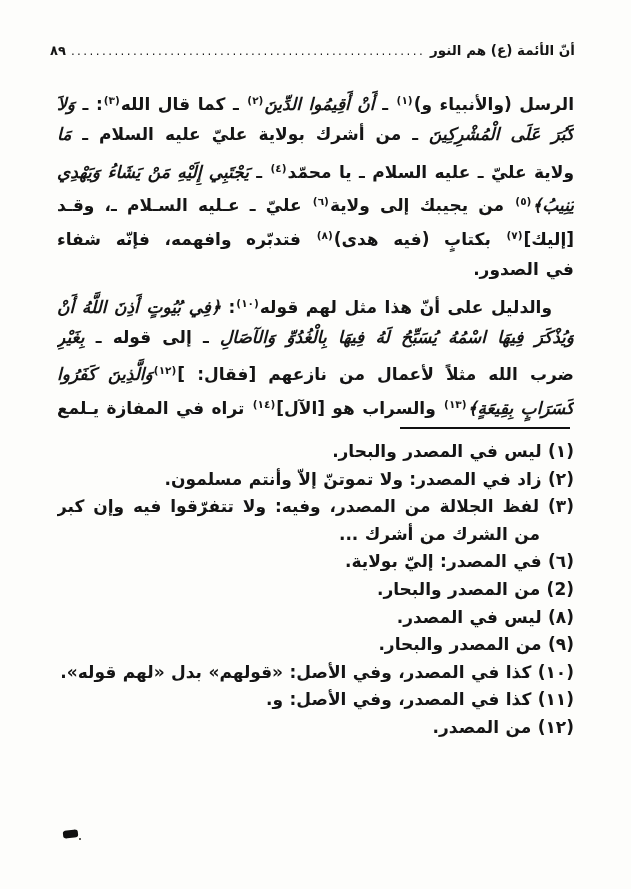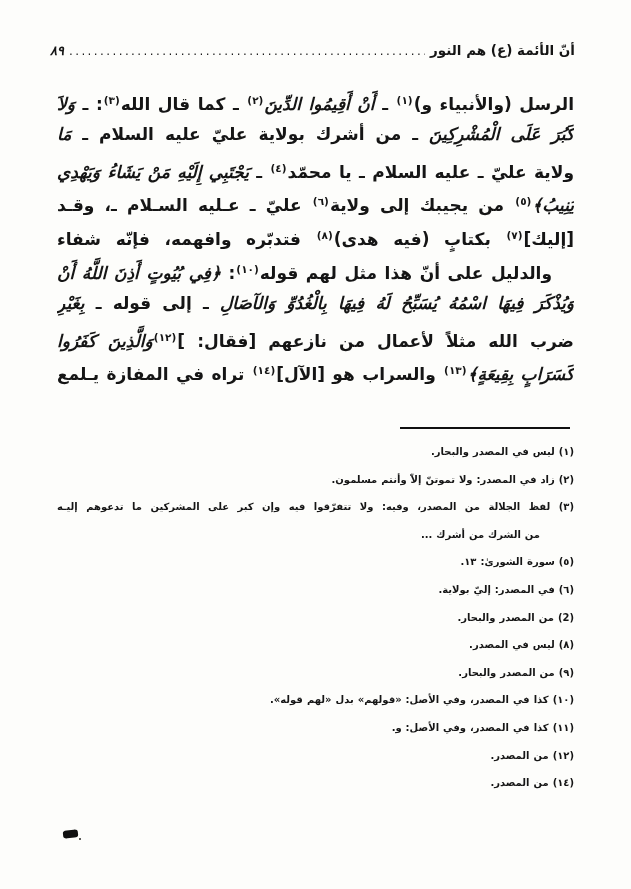--- a/index.html
+++ b/index.html
@@ -12,41 +12,41 @@
   
   .header{
     position:absolute;top:42px;right:56px;left:50px;
     display:flex;align-items:baseline;font-size:13.5px;font-weight:700;
   }
   .header-title{white-space:nowrap;letter-spacing:.2px;}
   .leader{
     flex:1;overflow:hidden;white-space:nowrap;direction:ltr;text-align:left;
     font-weight:400;font-size:12px;letter-spacing:2.4px;margin:0 5px;color:#1b1b1b;
   }
-  .page-num{font-size:13px;font-weight:700;font-style:italic;}
+  .page-num{font-size:13px;font-weight:700;}
   
   .body-text{position:absolute;top:84px;right:57px;left:57px;}
   .bline{
     font-size:17px;font-weight:700;line-height:33.8px;height:33.8px;
     text-align:justify;text-align-last:justify;overflow:hidden;
     word-spacing:1px;
   }
   .bline.end{text-align-last:right;}
   .bline.indent{text-indent:22px;}
   .quran{font-style:italic;letter-spacing:.2px;}
   .sup{font-size:10.5px;vertical-align:6px;font-weight:700;margin:0 1px;}
   
   .separator{
     position:absolute;top:427px;right:61px;width:170px;height:0;
     border-top:2.2px solid #101010;
   }
   
   .footnotes{position:absolute;top:438px;right:57px;left:57px;}
   .fnline{
-    font-size:10px;font-weight:700;line-height:27.6px;height:27.6px;
+    font-size:17px;font-weight:700;line-height:27.6px;height:27.6px;
     text-align:right;overflow:hidden;word-spacing:.5px;
   }
   .fnline.justify{text-align:justify;text-align-last:justify;}
   .fnline.indent2{padding-right:34px;}
   
   .ink-mark{
     position:absolute;left:63px;top:830px;width:15px;height:8px;
     background:#101010;border-radius:4px/2.5px;transform:rotate(-6deg);
   }
   .ink-dot{
@@ -70,45 +70,44 @@
     <div class="bline"><span>الرسل (والأنبياء و)</span><span class="sup">(١)</span><span> ـ </span><span class="quran">أَنْ أَقِيمُوا الدِّينَ</span><span class="sup">(٢)</span><span> ـ كما قال الله</span><span class="sup">(٣)</span><span>: ـ </span><span class="quran">وَلاَ تَتَفَرَّقُوا فِيهِ</span></div>
 
     <div class="bline"><span class="quran">كَبُرَ عَلَى الْمُشْرِكِينَ</span><span> ـ من أشرك بولاية عليّ عليه السلام ـ </span><span class="quran">مَا تَدْعُوهُمْ إِلَيْهِ</span></div>
 
     <div class="bline"><span>ولاية عليّ ـ عليه السلام ـ يا محمّد</span><span class="sup">(٤)</span><span> ـ </span><span class="quran">يَجْتَبِي إِلَيْهِ مَنْ يَشَاءُ وَيَهْدِي إِلَيْهِ مَنْ</span></div>
 
     <div class="bline"><span class="quran">يُنِيبُ﴾</span><span class="sup">(٥)</span><span> من يجيبك إلى ولاية</span><span class="sup">(٦)</span><span> عليّ ـ عـليه السـلام ـ، وقـد بـعثت</span></div>
 
     <div class="bline"><span>[إليك]</span><span class="sup">(٧)</span><span> بكتابٍ (فيه هدى)</span><span class="sup">(٨)</span><span> فتدبّره وافهمه، فإنّه شفاء [ونور]</span></div>
 
+    <div class="bline end"><span>في الصدور.</span></div>
 
     <div class="bline indent"><span>والدليل على أنّ هذا مثل لهم قوله</span><span class="sup">(١٠)</span><span>: </span><span class="quran">﴿فِي بُيُوتٍ أَذِنَ اللَّهُ أَنْ تُرْفَعَ</span></div>
 
     <div class="bline"><span class="quran">وَيُذْكَرَ فِيهَا اسْمُهُ يُسَبِّحُ لَهُ فِيهَا بِالْغُدُوِّ وَالآصَالِ</span><span> ـ إلى قوله ـ </span><span class="quran">بِغَيْرِ حِسَابٍ</span></div>
 
     <div class="bline"><span>ضرب الله مثلاً لأعمال من نازعهم [فقال: ]</span><span class="sup">(١٢)</span><span class="quran">وَالَّذِينَ كَفَرُوا أَعْمَالُهُمْ</span></div>
 
     <div class="bline"><span class="quran">كَسَرَابٍ بِقِيعَةٍ﴾</span><span class="sup">(١٣)</span><span> والسراب هو [الآل]</span><span class="sup">(١٤)</span><span> تراه في المفازة يـلمع من</span></div>
 
   </div>
 
   <div class="separator"></div>
 
   <div class="footnotes">
     <div class="fnline">(١) ليس في المصدر والبحار.</div>
     <div class="fnline">(٢) زاد في المصدر: ولا تموتنّ إلاّ وأنتم مسلمون.</div>
     <div class="fnline justify">(٣) لفظ الجلالة من المصدر، وفيه: ولا تتفرّقوا فيه وإن كبر على المشركين ما تدعوهم إليـه</div>
     <div class="fnline indent2">من الشرك من أشرك ...</div>
-    <div class="fnline">(٥) سورة الشورىٰ: ١٣.</div>
     <div class="fnline">(٦) في المصدر: إليّ بولاية.</div>
     <div class="fnline">(2) من المصدر والبحار.</div>
     <div class="fnline">(٨) ليس في المصدر.</div>
     <div class="fnline">(٩) من المصدر والبحار.</div>
     <div class="fnline">(١٠) كذا في المصدر، وفي الأصل: «قولهم» بدل «لهم قوله».</div>
     <div class="fnline">(١١) كذا في المصدر، وفي الأصل: و.</div>
     <div class="fnline">(١٢) من المصدر.</div>
-    <div class="fnline">(١٤) من المصدر.</div>
   </div>
 
   <div class="ink-mark"></div>
   <div class="ink-dot"></div>
 
 </div>
 
 </body></html>

